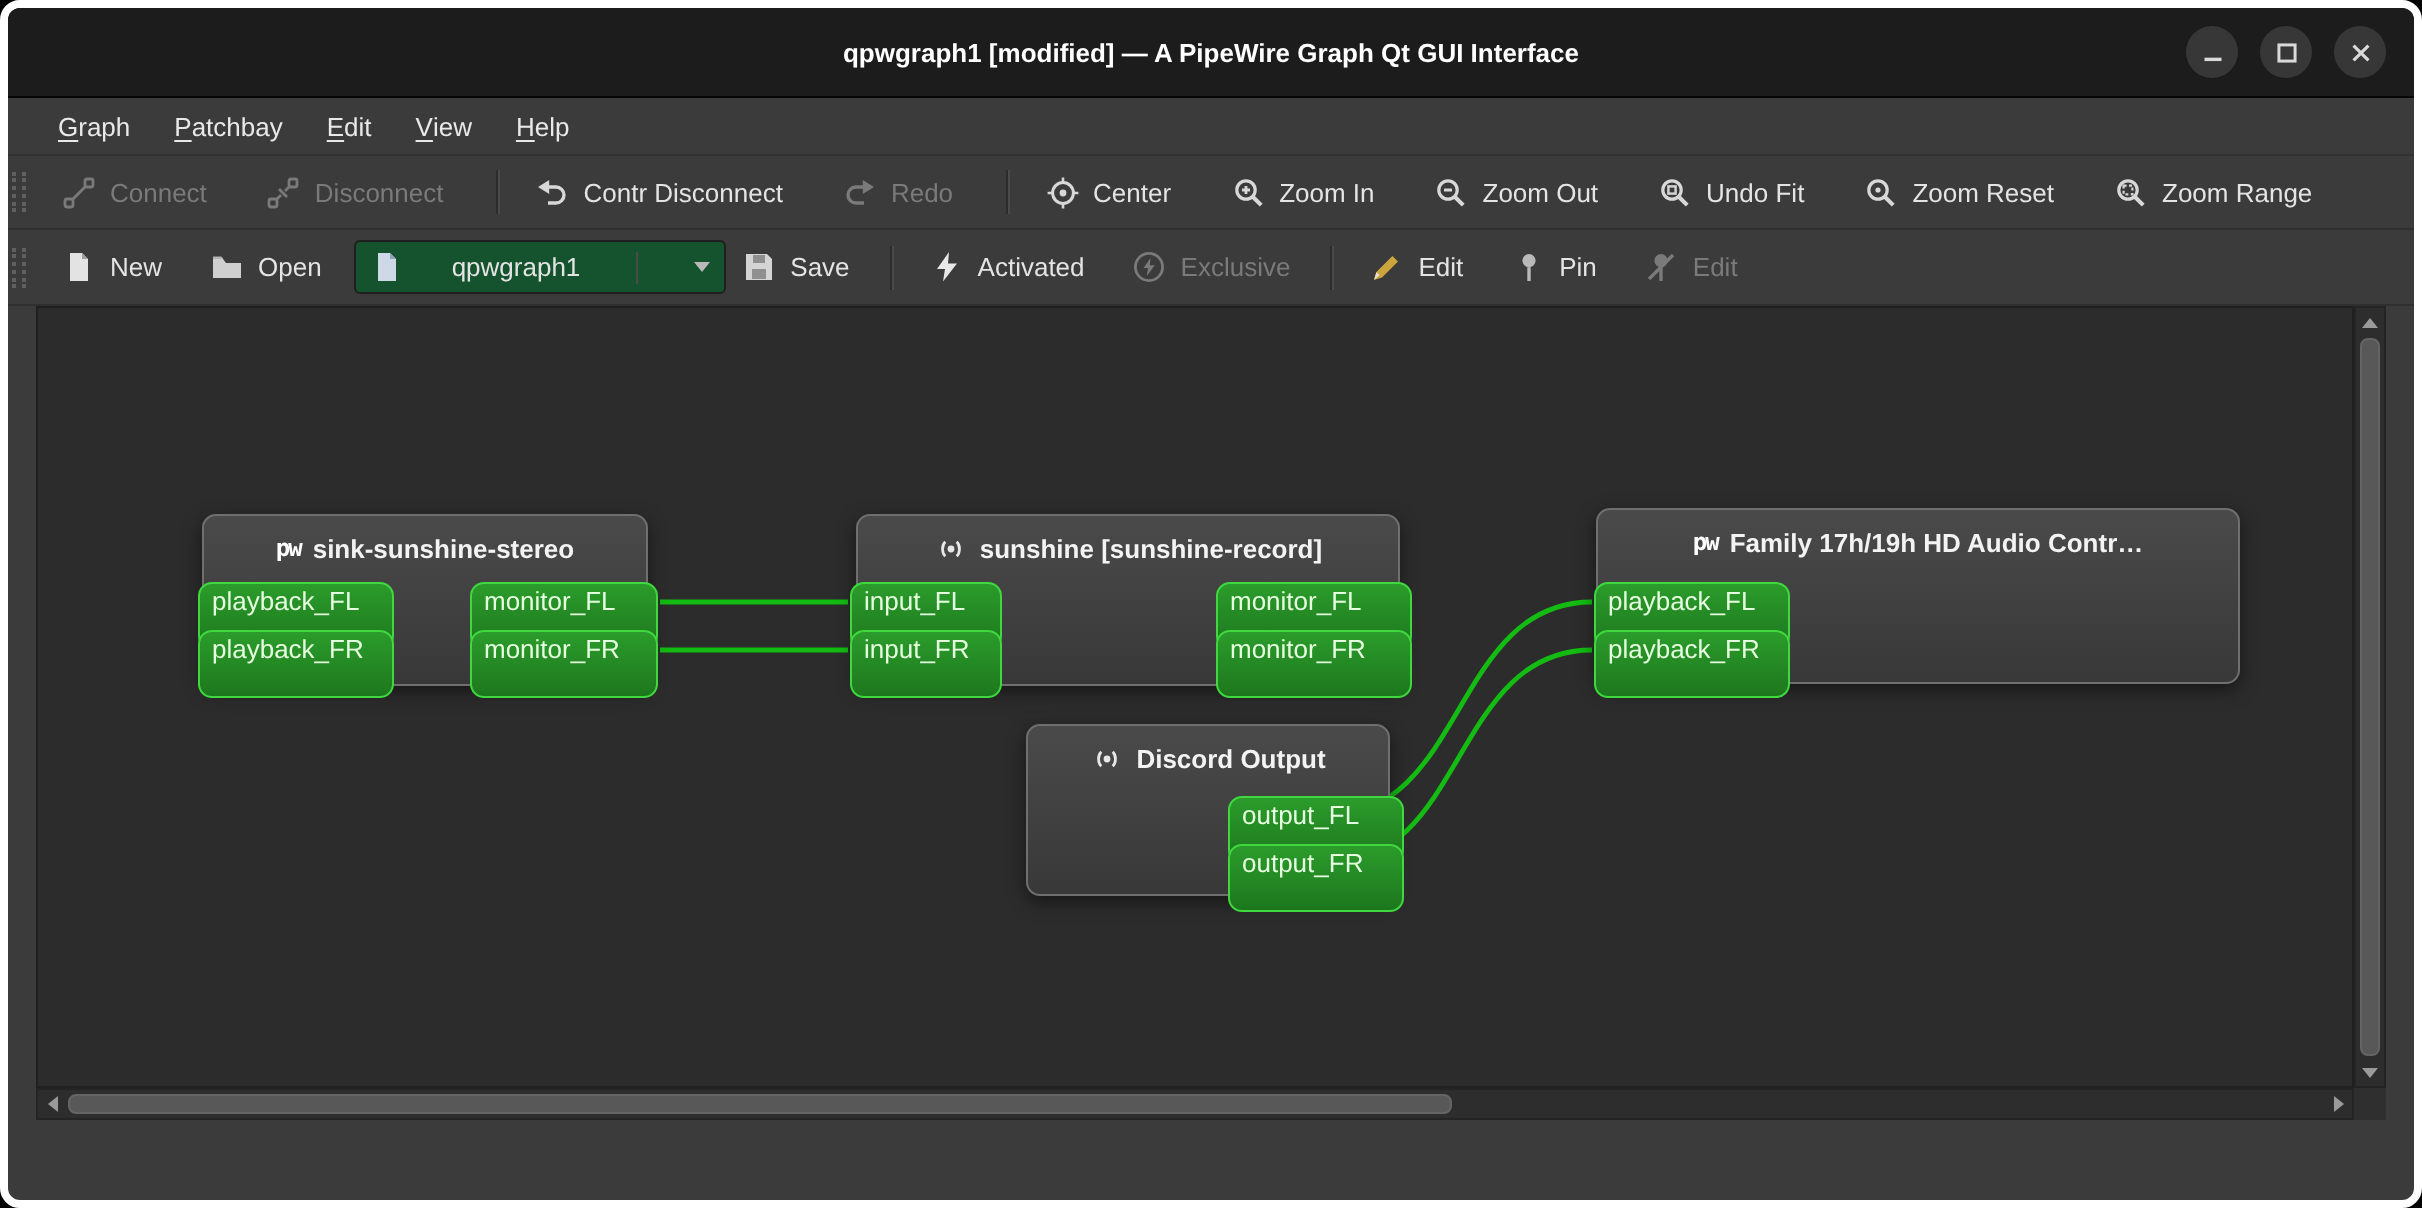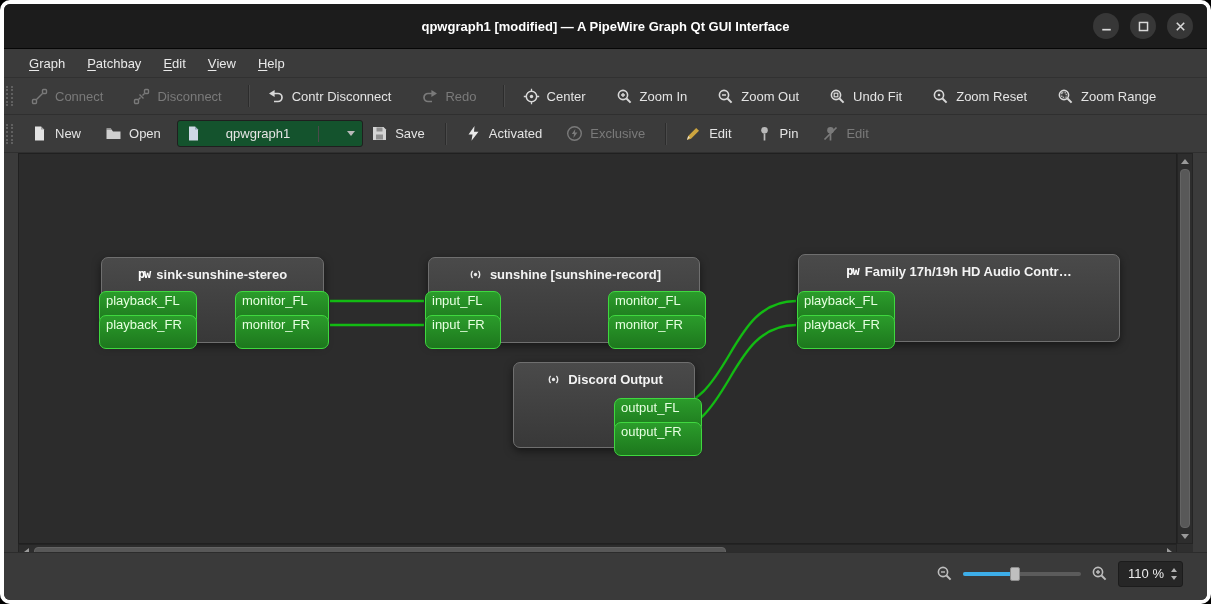--- a/index.html
+++ b/index.html
@@ -388,41 +388,14 @@
         </div>
       <div class="hthumb"></div>
       <div class="sarrow" style="right:0;top:0;">
           <div class="tri-right"></div>
         </div>
     </div>
 
     <div class="scorner"></div>
   </div>
 
-  <div class="statusbar">
-    <svg class="ic" viewBox="0 0 17 17" width="15" height="15">
-        <circle cx="7" cy="7" r="4.6" fill="none" stroke="#bdbdbd" stroke-width="1.6"></circle>
-        <path d="M10.5 10.5 L14.6 14.6" stroke="#bdbdbd" stroke-width="2"></path>
-        <path d="M5 7 H9" stroke="#bdbdbd" stroke-width="1.4"></path>
-      </svg>
-
-    <div class="zoom-slider">
-      <div class="groove"></div>
-      <div class="groove-fill"></div>
-      <div class="slider-handle"></div>
-    </div>
-
-    <svg class="ic" viewBox="0 0 17 17" width="15" height="15">
-        <circle cx="7" cy="7" r="4.6" fill="none" stroke="#bdbdbd" stroke-width="1.6"></circle>
-        <path d="M10.5 10.5 L14.6 14.6" stroke="#bdbdbd" stroke-width="2"></path>
-        <path d="M7 5 V9 M5 7 H9" stroke="#bdbdbd" stroke-width="1.4"></path>
-      </svg>
-
-    <div class="spinbox">
-      <span>110 %</span>
-      <div class="spin-arrows">
-        <div class="t up"></div>
-        <div class="t down"></div>
-      </div>
-    </div>
-  </div>
 
 </div>
 
 </body></html>

